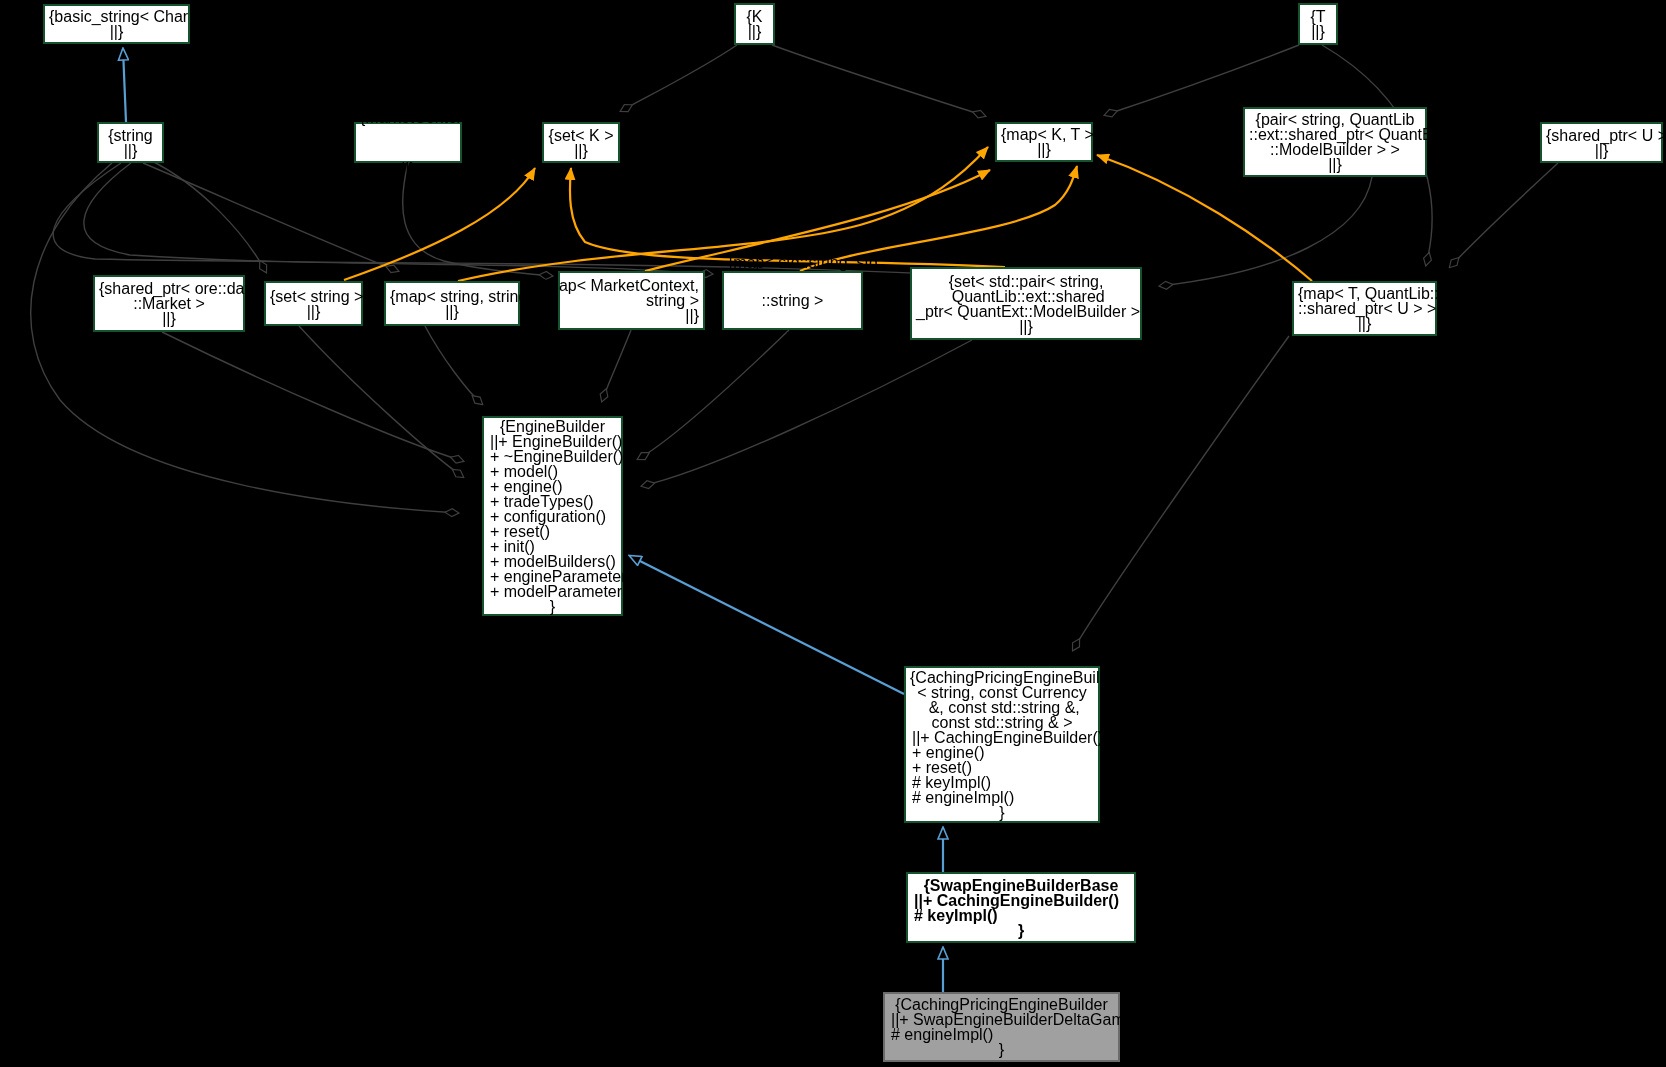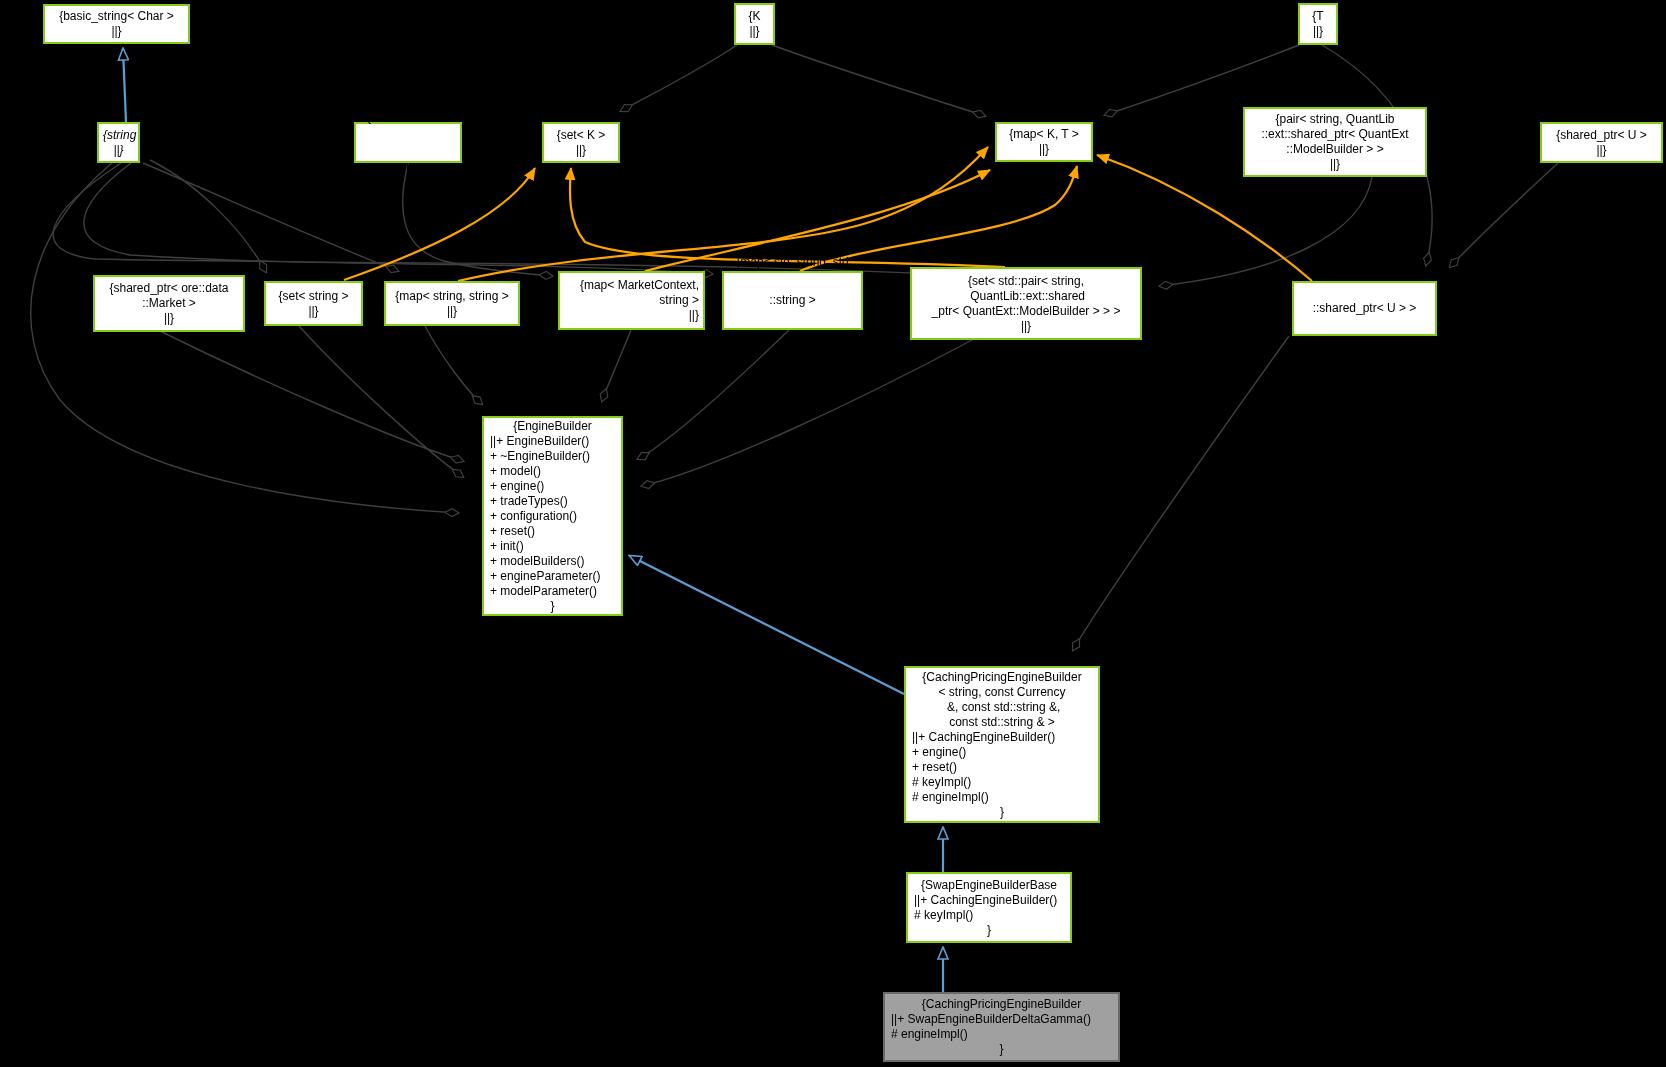--- a/index.html
+++ b/index.html
@@ -7,24 +7,24 @@
     position:relative;
     width:1666px;height:1067px;
     background:#000;
     font-family:"Liberation Sans", sans-serif;
     overflow:hidden;
   }
   #edges{position:absolute;left:0;top:0;width:1666px;height:1067px;}
   .node{
     position:absolute;
     background:#ffffff;
-    border:2px solid #84cc16;
+    border:2px solid #14532d;
     box-sizing:border-box;
     color:#000;
-    font-size:12px;
+    font-size:16px;
     line-height:15px;
     display:flex;
     flex-direction:column;
     justify-content:center;
     padding:1px 4px;
     cursor:pointer;
   }
   .node.highlight{
     background:#a0a0a0;
     border-color:#6b6b6b;
@@ -86,21 +86,21 @@
         <div class="ln">||}</div>
       </div>
       <div class="node" style="left: 734px; top: 3px; width: 41px; height: 42px;">
         <div class="ln">{K</div>
         <div class="ln">||}</div>
       </div>
       <div class="node" style="left: 1298px; top: 3px; width: 40px; height: 42px;">
         <div class="ln">{T</div>
         <div class="ln">||}</div>
       </div>
-      <div class="node" style="left: 97px; top: 122px; width: 43px; height: 41px; font-style: italic;">
+      <div class="node" style="left: 97px; top: 122px; width: 67px; height: 41px;">
         <div class="ln">{string</div>
         <div class="ln">||}</div>
       </div>
       <div class="node" style="left: 354px; top: 122px; width: 108px; height: 41px; gap: 36px;">
         <div class="ln">{MarketContext</div>
         <div class="ln">||}</div>
       </div>
       <div class="node" style="left: 542px; top: 122px; width: 78px; height: 41px;">
         <div class="ln">{set&lt; K &gt;</div>
         <div class="ln">||}</div>
@@ -141,21 +141,21 @@
         <div class="ln">{map&lt; std::string, std</div>
         <div class="ln">::string &gt;</div>
         <div class="ln">||}</div>
       </div>
       <div class="node" style="left: 910px; top: 267px; width: 232px; height: 73px;">
         <div class="ln">{set&lt; std::pair&lt; string,</div>
         <div class="ln"> QuantLib::ext::shared</div>
         <div class="ln">_ptr&lt; QuantExt::ModelBuilder &gt; &gt; &gt;</div>
         <div class="ln">||}</div>
       </div>
-      <div class="node" style="left: 1292px; top: 281px; width: 145px; height: 55px; gap: 28px;">
+      <div class="node" style="left: 1292px; top: 281px; width: 145px; height: 55px;">
         <div class="ln">{map&lt; T, QuantLib::ext</div>
         <div class="ln">::shared_ptr&lt; U &gt; &gt;</div>
         <div class="ln">||}</div>
       </div>
       <div class="node" style="left: 482px; top: 416px; width: 141px; height: 200px;">
         <div class="ln">{EngineBuilder</div>
         <div class="ln left">||+ EngineBuilder()</div>
         <div class="ln left">+ ~EngineBuilder()</div>
         <div class="ln left">+ model()</div>
         <div class="ln left">+ engine()</div>
@@ -173,21 +173,21 @@
         <div class="ln">&lt; string, const Currency</div>
         <div class="ln"> &amp;, const std::string &amp;,</div>
         <div class="ln">const std::string &amp; &gt;</div>
         <div class="ln left">||+ CachingEngineBuilder()</div>
         <div class="ln left">+ engine()</div>
         <div class="ln left">+ reset()</div>
         <div class="ln left"># keyImpl()</div>
         <div class="ln left"># engineImpl()</div>
         <div class="ln">}</div>
       </div>
-      <div class="node" style="left: 906px; top: 872px; width: 166px; height: 71px;">
+      <div class="node" style="left: 906px; top: 872px; width: 230px; height: 71px; font-weight: bold;">
         <div class="ln">{SwapEngineBuilderBase</div>
         <div class="ln left">||+ CachingEngineBuilder()</div>
         <div class="ln left"># keyImpl()</div>
         <div class="ln">}</div>
       </div>
       <div class="node highlight" style="left: 883px; top: 992px; width: 237px; height: 70px;">
         <div class="ln">{CachingPricingEngineBuilder</div>
         <div class="ln left">||+ SwapEngineBuilderDeltaGamma()</div>
         <div class="ln left"># engineImpl()</div>
         <div class="ln">}</div>

